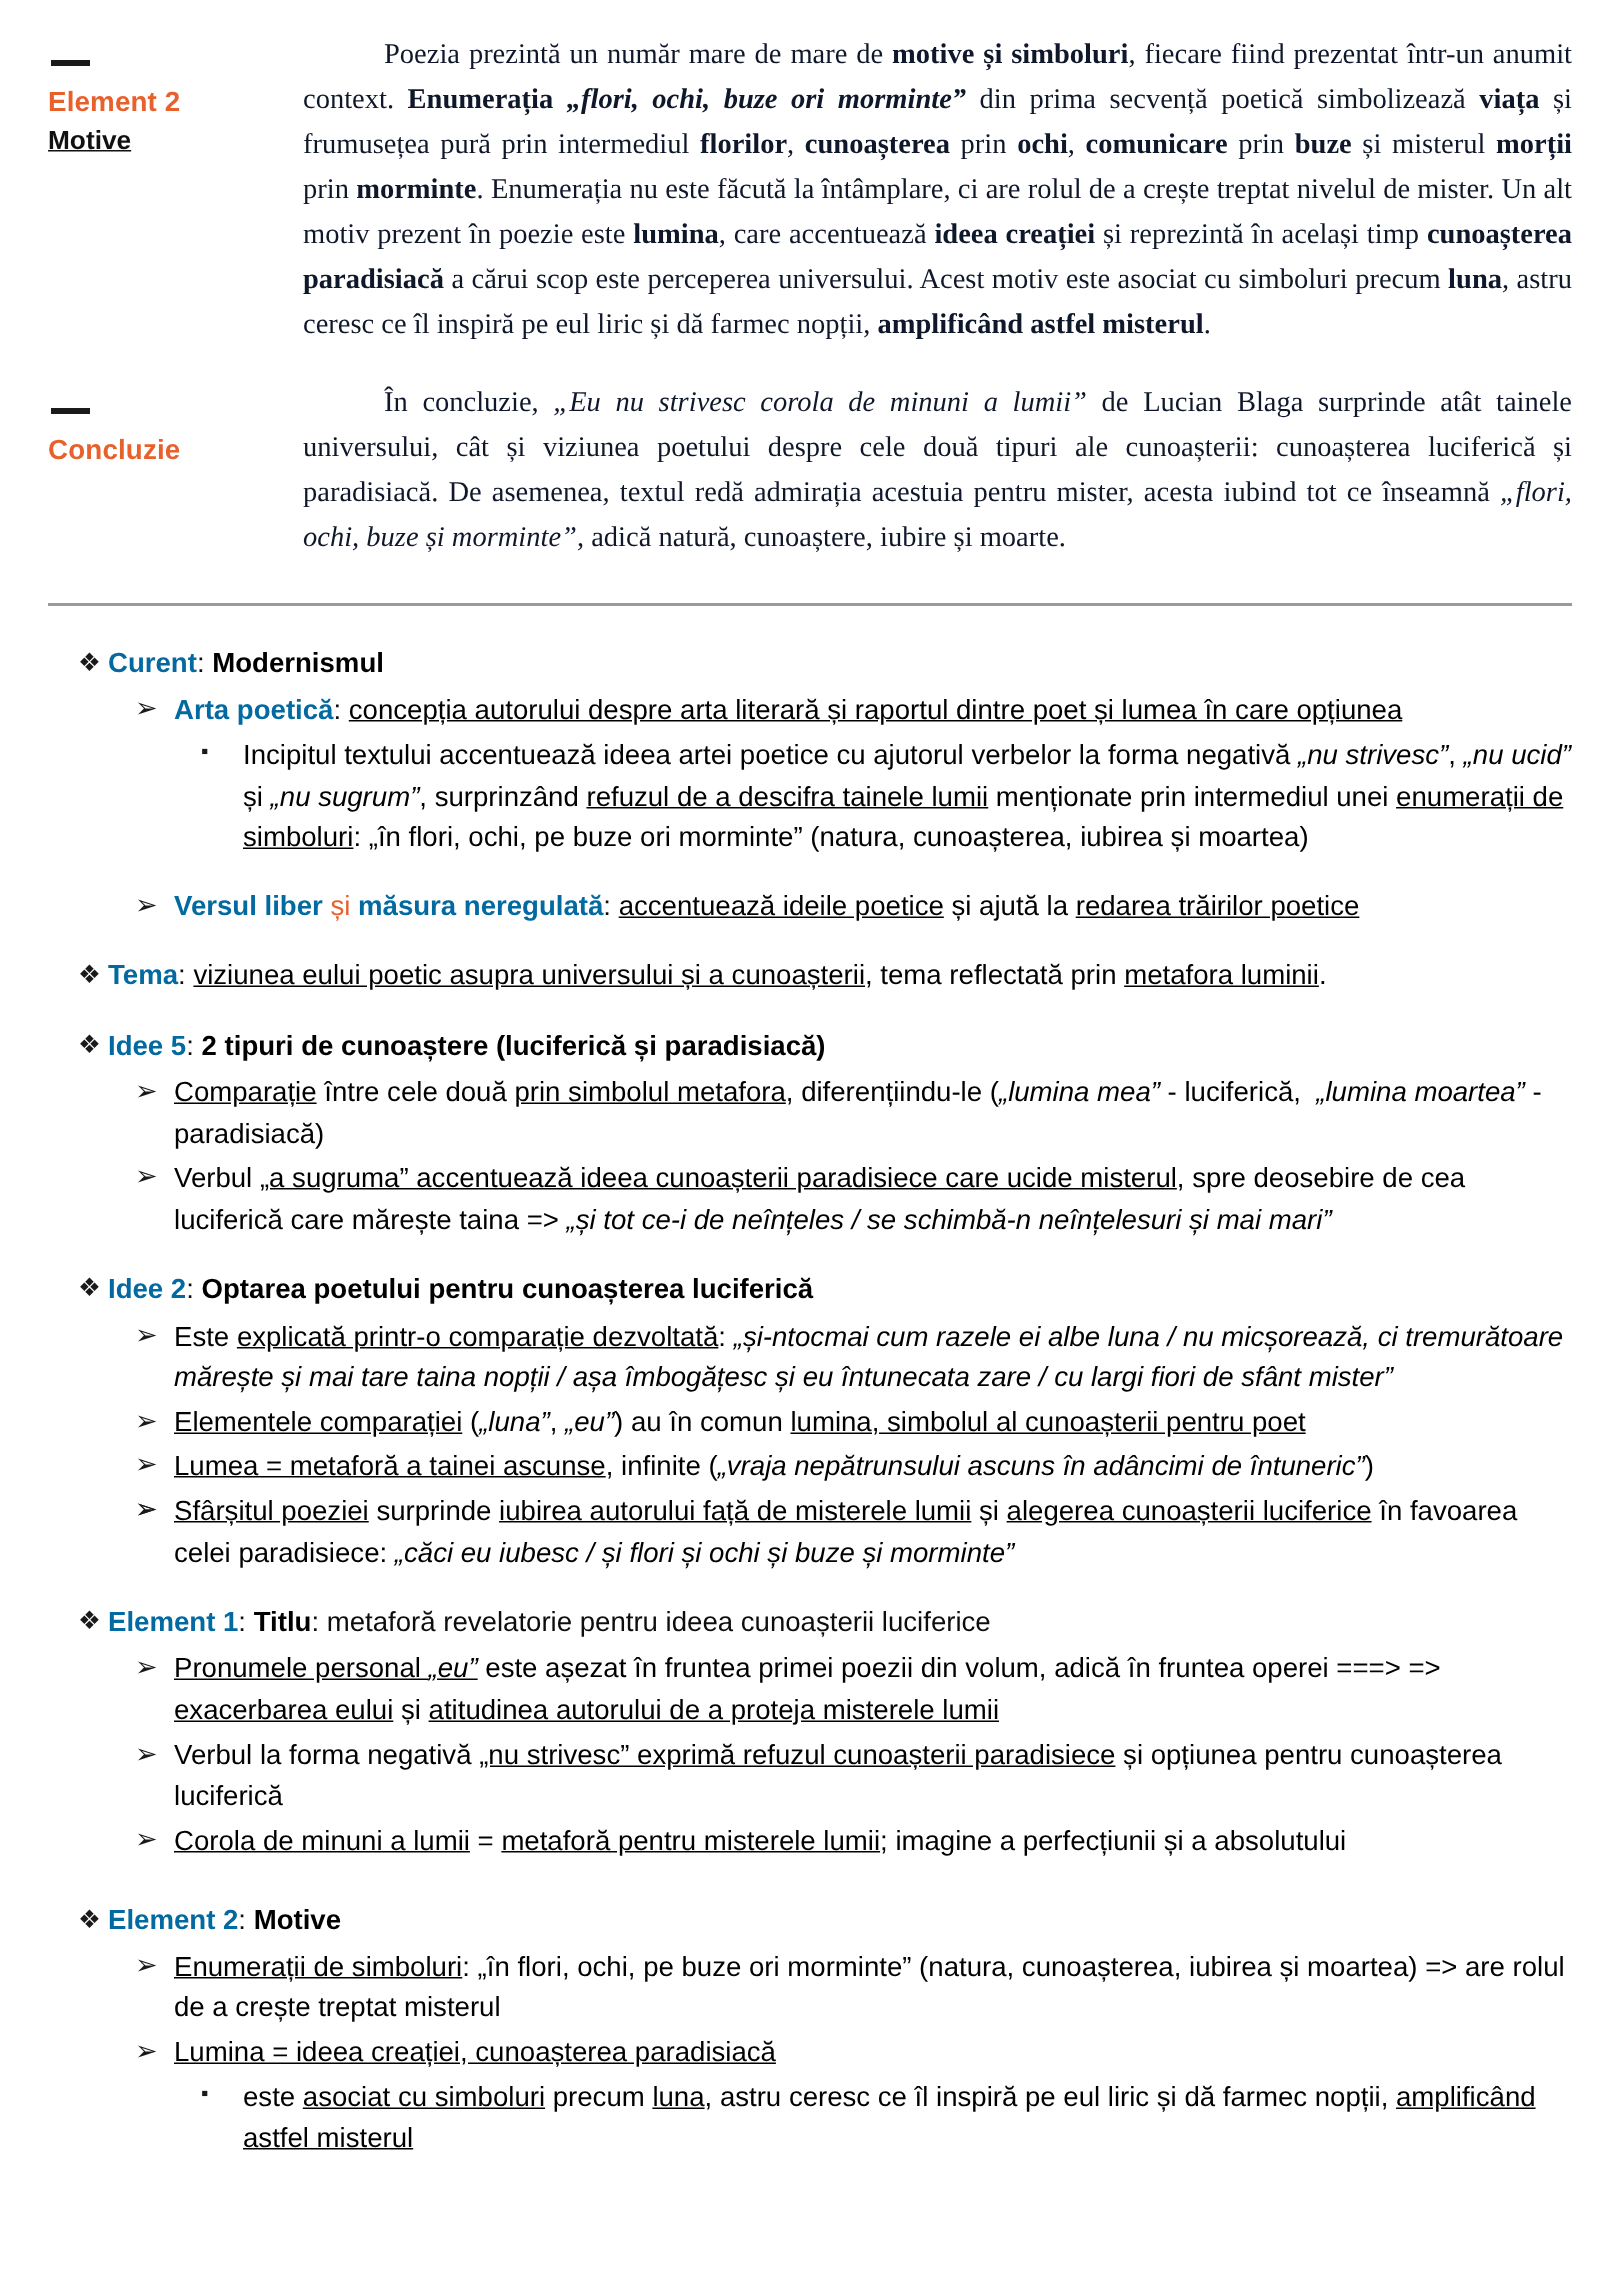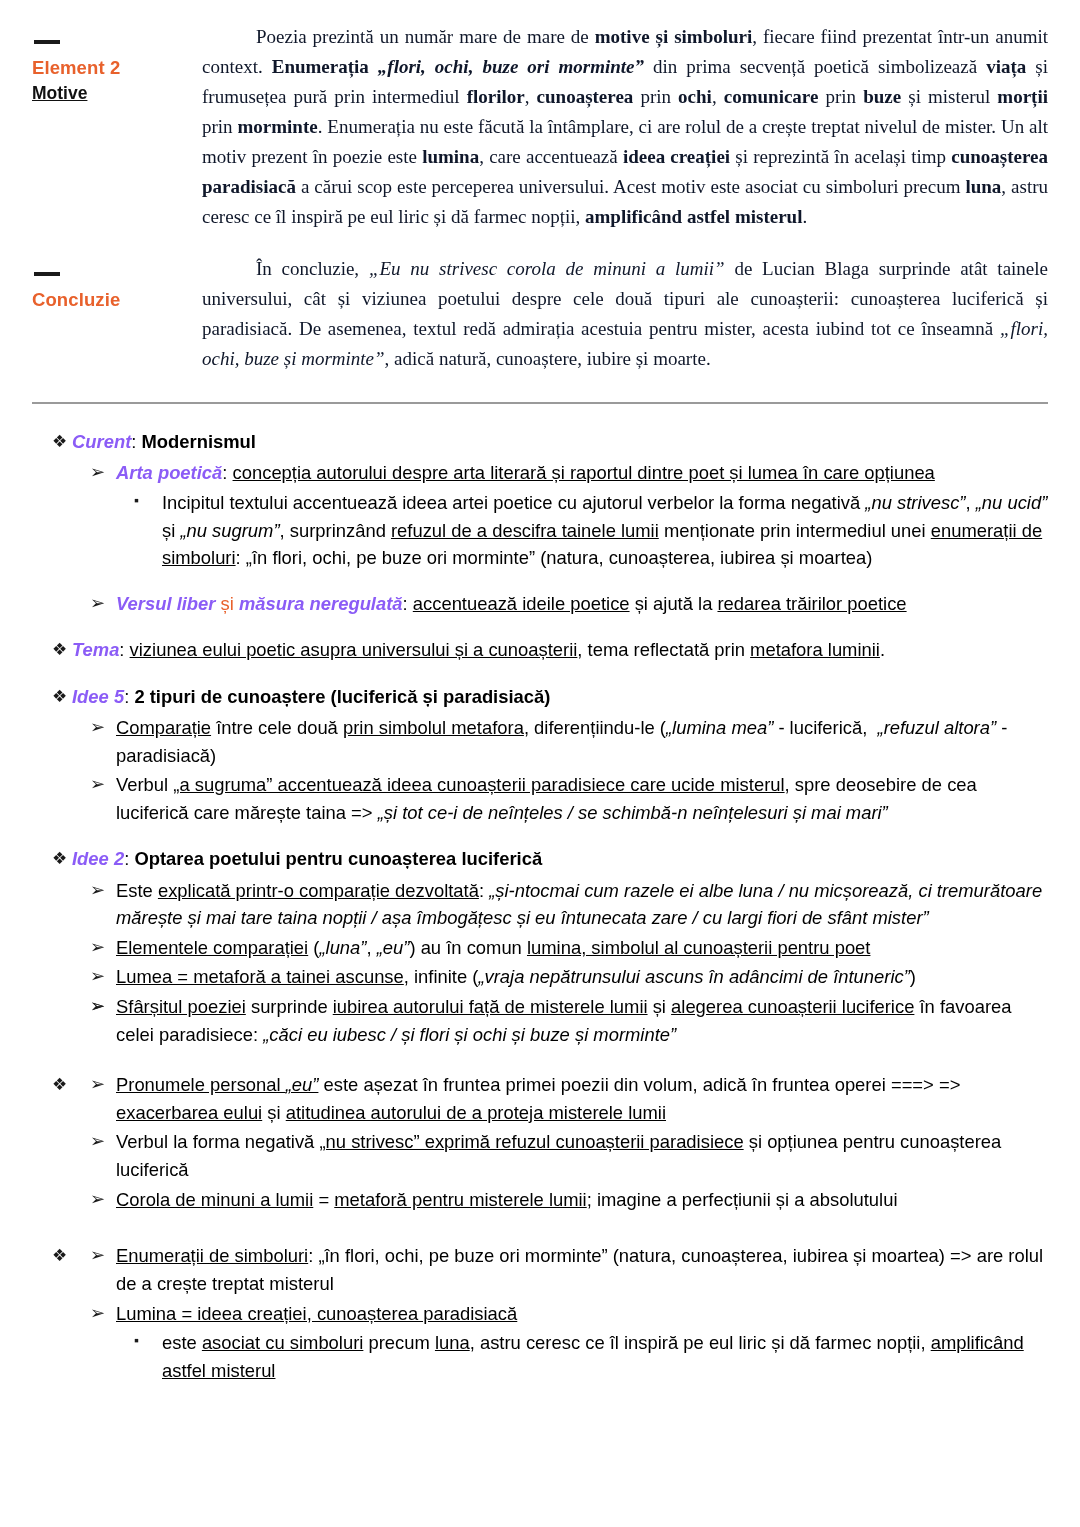--- a/index.html
+++ b/index.html
@@ -148,21 +148,21 @@
   .bullet.square {
     font-size: 14px;
     left: 18px;
     top: 1px;
   }
 
   .spacer-lg { height: 18px; }
   .spacer-md { height: 12px; }
 
   
-  .k-orange   { color: #8b5cf6; font-weight: bold; font-style: italic; }
+  .k-orange   { color: #0369a1; font-weight: bold; }
   .k-orange-n { color: #e8612c; font-weight: normal; }
   .k-bold     { font-weight: bold; color: #000000; }
   .k-ul       { text-decoration: underline; }
   .k-it       { font-style: italic; }
   .k-plain    { color: #0d0d0d; }
 </style>
 </head>
 <body>
 
 <div class="page">
@@ -229,21 +229,21 @@
 
       <div class="spacer-md"></div>
 
       <li>
         <span class="bullet diamond">❖</span>
         <span class="row-text"><span class="k-orange">Idee 5</span><span class="k-plain">: </span><span class="k-bold">2 tipuri de cunoaștere (luciferică și paradisiacă)</span></span>
 
         <ul class="lvl2">
           <li>
             <span class="bullet arrow">➢</span>
-            <span class="row-text"><span class="k-ul">Comparație</span> între cele două <span class="k-ul">prin simbolul metafora</span>, diferențiindu-le (<span class="k-it">„lumina mea”</span> - luciferică, &nbsp;<span class="k-it">„refuzul altora”</span> - paradisiacă)</span>
+            <span class="row-text"><span class="k-ul">Comparație</span> între cele două <span class="k-ul">prin simbolul metafora</span>, diferențiindu-le (<span class="k-it">„lumina mea”</span> - luciferică, &nbsp;<span class="k-it">„lumina moartea”</span> - paradisiacă)</span>
           </li>
           <li>
             <span class="bullet arrow">➢</span>
             <span class="row-text">Verbul <span class="k-ul">„a sugruma” accentuează ideea cunoașterii paradisiece care ucide misterul</span>, spre deosebire de cea luciferică care mărește taina =&gt; <span class="k-it">„și tot ce-i de neînțeles / se schimbă-n neînțelesuri și mai mari”</span></span>
           </li>
         </ul>
       </li>
 
       <div class="spacer-md"></div>
 
@@ -271,20 +271,21 @@
             <span class="bullet arrow">➢</span>
             <span class="row-text"><span class="k-ul">Sfârșitul poeziei</span> surprinde <span class="k-ul">iubirea autorului față de misterele lumii</span> și <span class="k-ul">alegerea cunoașterii luciferice</span> în favoarea celei paradisiece: <span class="k-it">„căci eu iubesc / și flori și ochi și buze și morminte”</span></span>
           </li>
         </ul>
       </li>
 
       <div class="spacer-md"></div>
 
       <li>
         <span class="bullet diamond">❖</span>
+        <span class="row-text"><span class="k-orange">Element 1</span><span class="k-plain">: </span><span class="k-bold">Titlu</span><span class="k-plain">: metaforă revelatorie pentru ideea cunoașterii luciferice</span></span>
 
         <ul class="lvl2">
           <li>
             <span class="bullet arrow">➢</span>
             <span class="row-text"><span class="k-ul">Pronumele personal <span class="k-it">„eu”</span></span> este așezat în fruntea primei poezii din volum, adică în fruntea operei ===&gt; =&gt; <span class="k-ul">exacerbarea eului</span> și <span class="k-ul">atitudinea autorului de a proteja misterele lumii</span></span>
           </li>
           <li>
             <span class="bullet arrow">➢</span>
             <span class="row-text">Verbul la forma negativă <span class="k-ul">„nu strivesc” exprimă refuzul cunoașterii paradisiece</span> și opțiunea pentru cunoașterea luciferică</span>
           </li>
@@ -292,20 +293,21 @@
             <span class="bullet arrow">➢</span>
             <span class="row-text"><span class="k-ul">Corola de minuni a lumii</span> = <span class="k-ul">metaforă pentru misterele lumii</span>; imagine a perfecțiunii și a absolutului</span>
           </li>
         </ul>
       </li>
 
       <div class="spacer-lg"></div>
 
       <li>
         <span class="bullet diamond">❖</span>
+        <span class="row-text"><span class="k-orange">Element 2</span><span class="k-plain">: </span><span class="k-bold">Motive</span></span>
 
         <ul class="lvl2">
           <li>
             <span class="bullet arrow">➢</span>
             <span class="row-text"><span class="k-ul">Enumerații de simboluri</span>: „în flori, ochi, pe buze ori morminte” (natura, cunoașterea, iubirea și moartea) =&gt; are rolul de a crește treptat misterul</span>
           </li>
           <li>
             <span class="bullet arrow">➢</span>
             <span class="row-text"><span class="k-ul">Lumina = ideea creației, cunoașterea paradisiacă</span></span>
 

